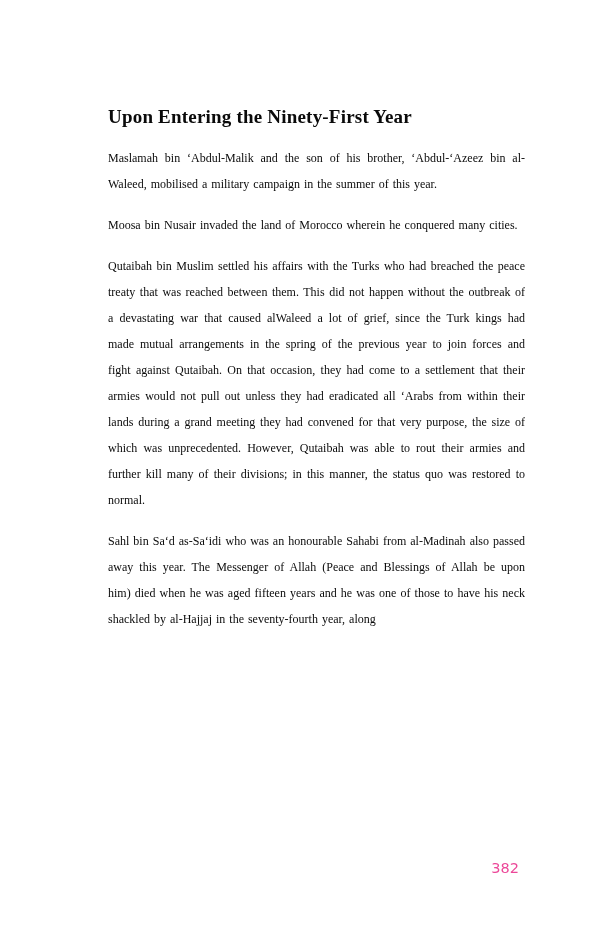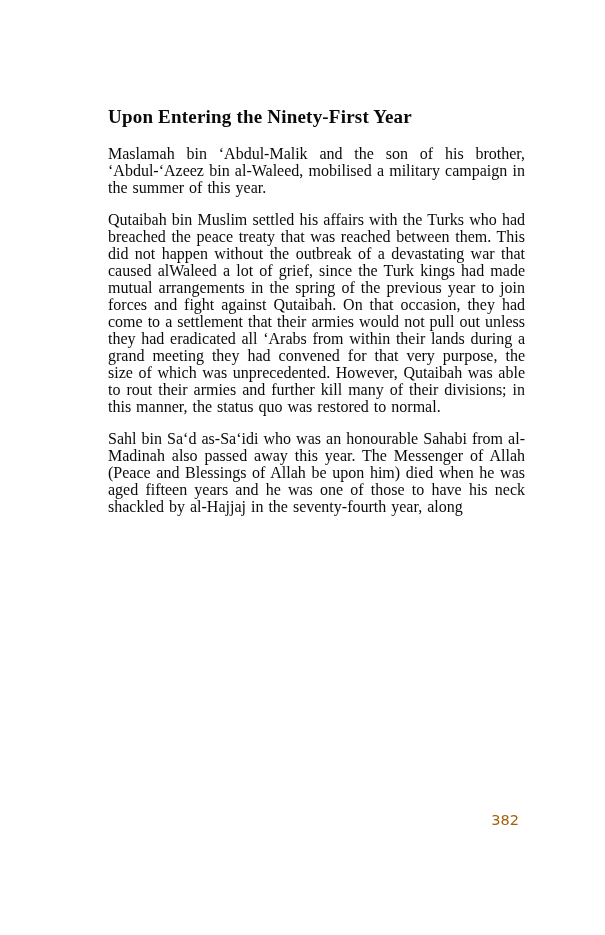--- a/index.html
+++ b/index.html
@@ -19,47 +19,48 @@
     overflow: hidden;
   }
   .chapter-title {
     font-size: 19px;
     font-weight: bold;
     line-height: 26px;
     margin: 0 0 15px 0;
     letter-spacing: 0.2px;
   }
   .body-para {
-    font-size: 16px;
-    line-height: 17px;
+    font-size: 12px;
+    line-height: 26px;
     text-align: justify;
     margin: 0 0 15px 0;
     word-spacing: 1px;
   }
   .body-para:last-of-type {
     margin-bottom: 0;
   }
   .page-number {
     position: absolute;
     right: 86px;
-    top: 812px;
+    top: 860px;
     font-family: "DejaVu Sans", "Liberation Sans", sans-serif;
     font-size: 14.5px;
-    color: #a16207;
+    color: #ec4899;
   }
 </style>
 </head>
 <body>
 
 <div class="page">
   <h1 class="chapter-title">Upon Entering the Ninety-First Year</h1>
 
   <p class="body-para">Maslamah bin ‘Abdul-Malik and the son of his brother, ‘Abdul-‘Azeez bin al-Waleed, mobilised a military campaign in the summer of this year.</p>
 
 
+  <p class="body-para">Moosa bin Nusair invaded the land of Morocco wherein he conquered many cities.</p>
 
   <p class="body-para">Qutaibah bin Muslim settled his affairs with the Turks who had breached the peace treaty that was reached between them. This did not happen without the outbreak of a devastating war that caused alWaleed a lot of grief, since the Turk kings had made mutual arrangements in the spring of the previous year to join forces and fight against Qutaibah. On that occasion, they had come to a settlement that their armies would not pull out unless they had eradicated all ‘Arabs from within their lands during a grand meeting they had convened for that very purpose, the size of which was unprecedented. However, Qutaibah was able to rout their armies and further kill many of their divisions; in this manner, the status quo was restored to normal.</p>
 
 
   <p class="body-para">Sahl bin Sa‘d as-Sa‘idi who was an honourable Sahabi from al-Madinah also passed away this year. The Messenger of Allah (Peace and Blessings of Allah be upon him) died when he was aged fifteen years and he was one of those to have his neck shackled by al-Hajjaj in the seventy-fourth year, along</p>
 
   <div class="page-number">382</div>
 </div>
 
 </body></html>

